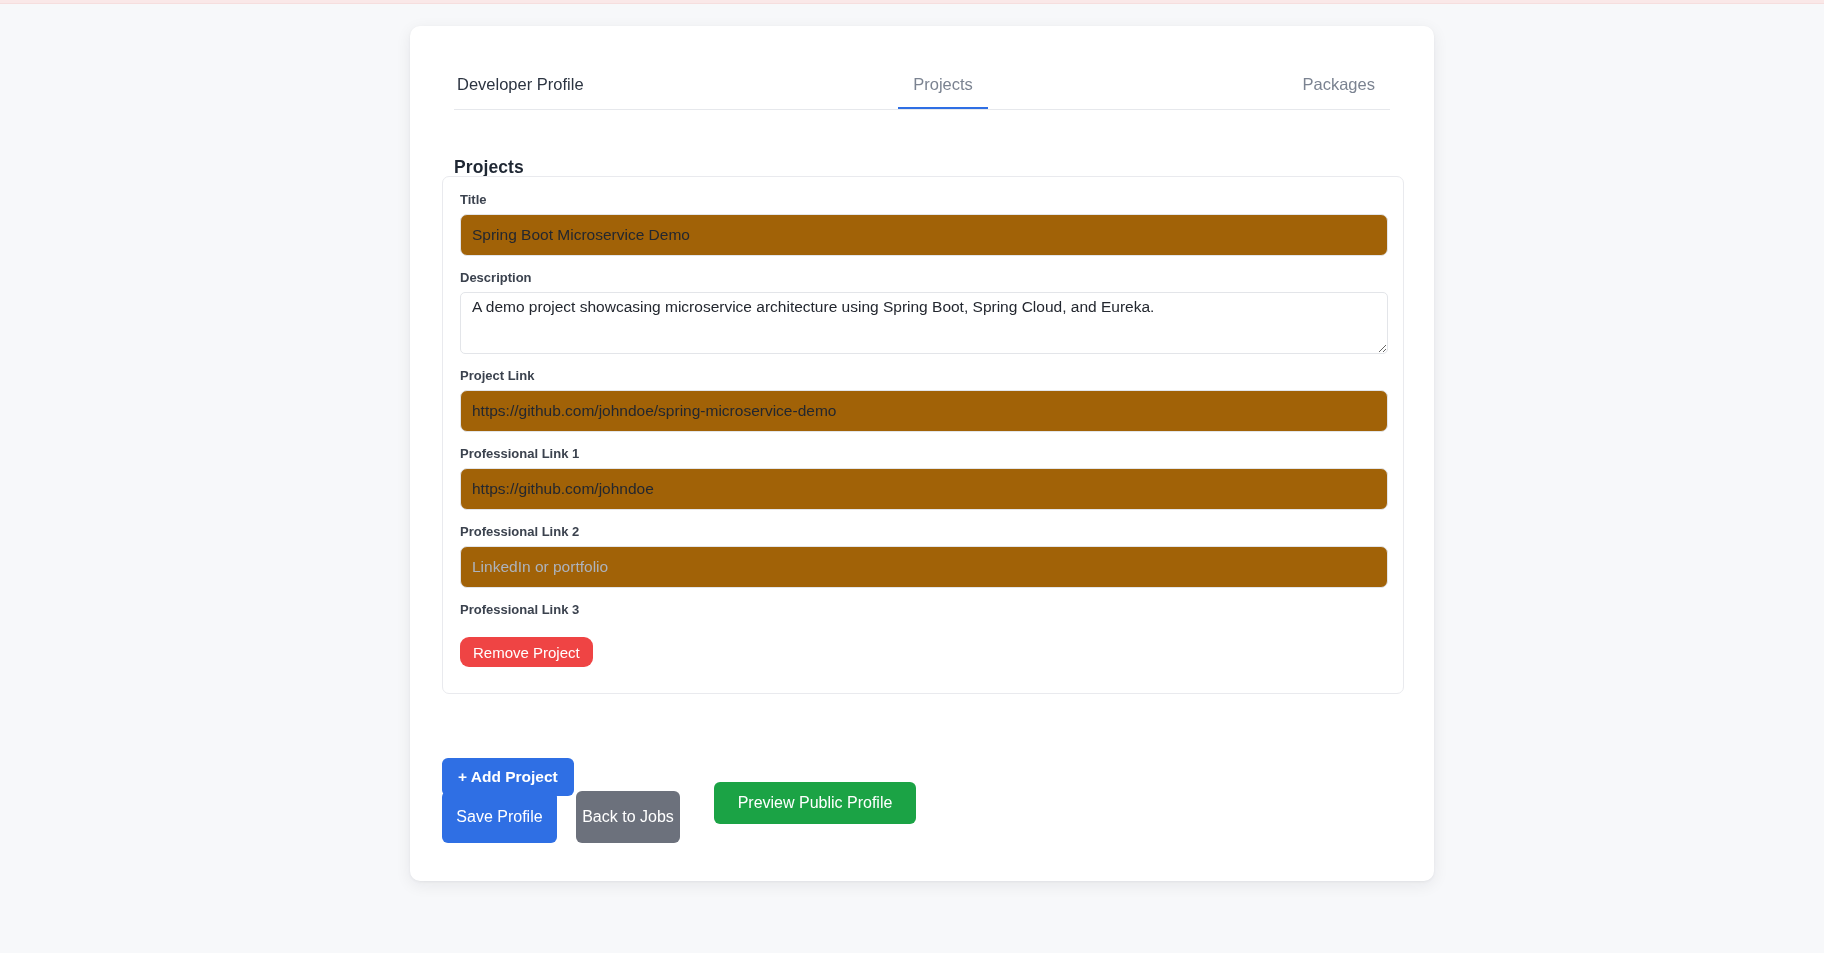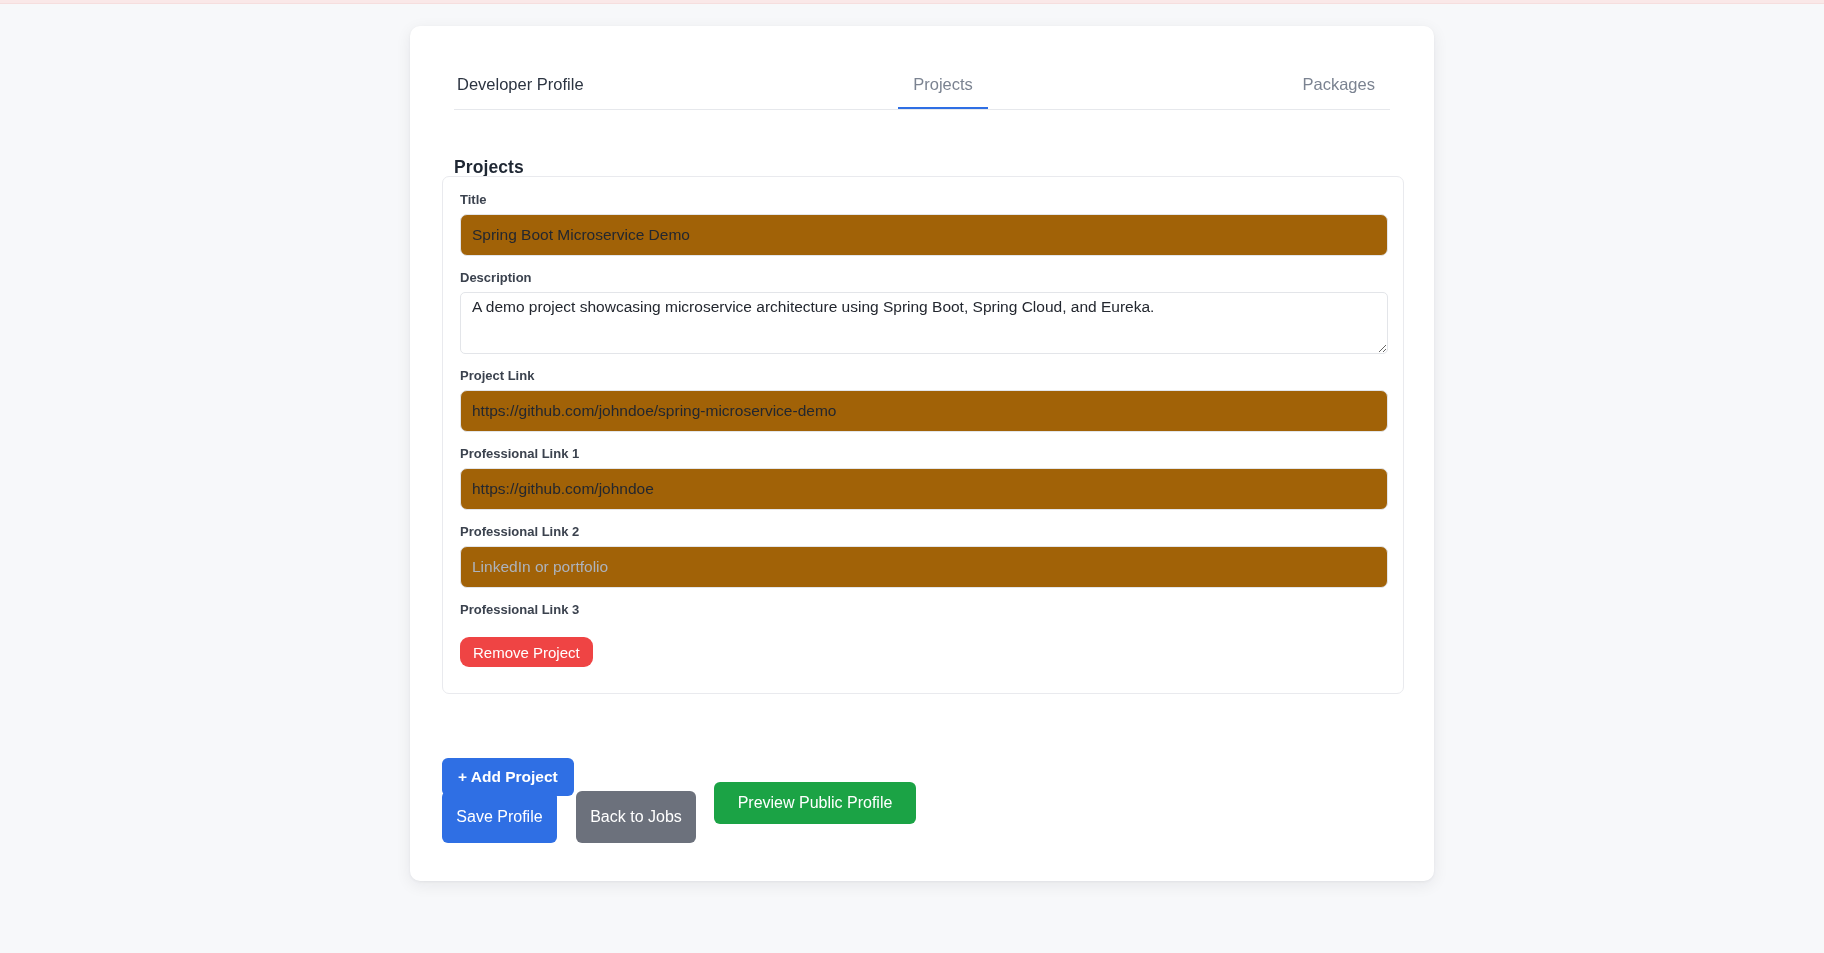--- a/index.html
+++ b/index.html
@@ -192,21 +192,21 @@
     width: 115px;
     height: 52px;
     font-size: 16px;
     background: #2f6fe4;
     border-radius: 6px;
   }
   .btn-back {
     position: absolute;
     left: 576px;
     top: 791px;
-    width: 120px;
+    width: 104px;
     height: 52px;
     font-size: 16px;
     background: #6c717c;
     border-radius: 6px;
   }
   .btn-preview {
     position: absolute;
     left: 714px;
     top: 782px;
     width: 202px;

